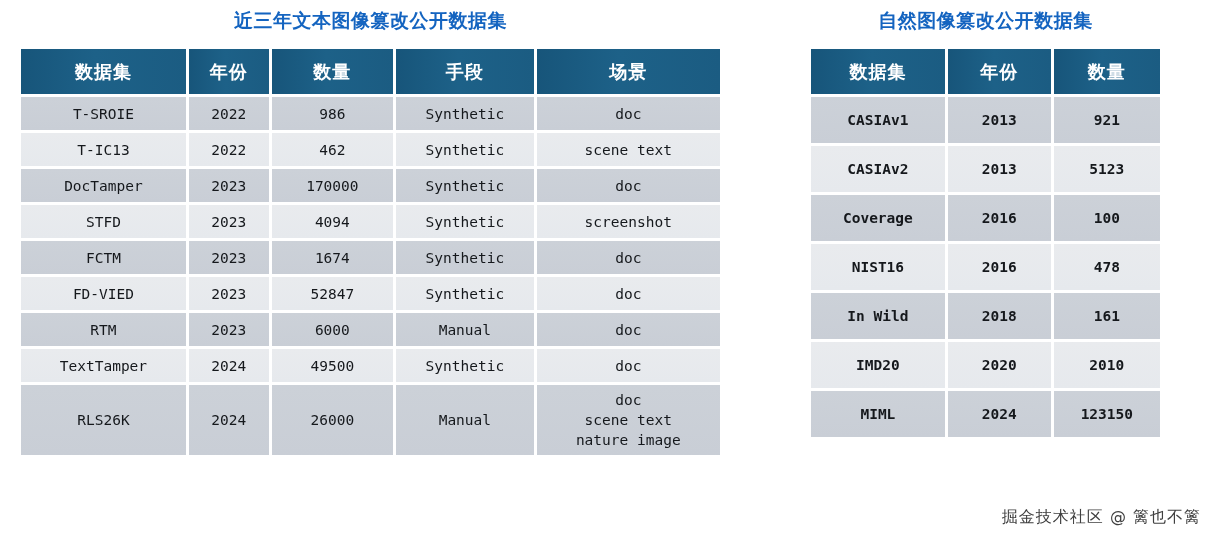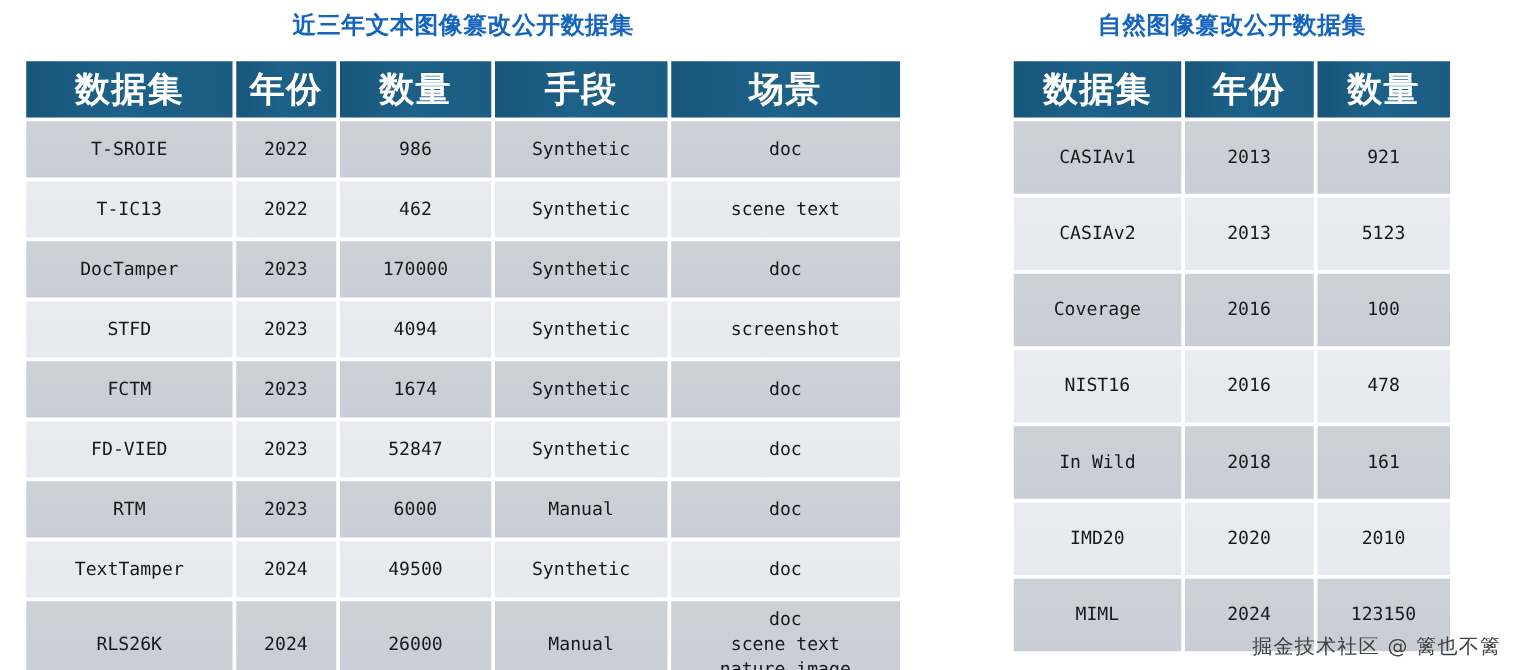--- a/index.html
+++ b/index.html
@@ -42,42 +42,42 @@
     table-layout: fixed;
   }
   #panel-left .tbl  { margin-top: 16px; }
   #panel-right .tbl { margin-top: 16px; }
 
   .tbl th {
     background: linear-gradient(to right, #17557a 0%, #1d6188 45%, #1b5c82 100%);
     color: #ffffff;
     font-family: "DejaVu Sans", sans-serif;
     font-weight: bold;
-    font-size: 28px;
+    font-size: 18px;
     letter-spacing: 1px;
     height: 45px;
     padding: 0;
     text-align: center;
     vertical-align: middle;
     border: 0;
   }
 
   .tbl td {
     font-family: "DejaVu Sans Mono", monospace;
     font-size: 14.5px;
     color: #15181c;
     text-align: center;
     vertical-align: middle;
     padding: 0;
     border: 0;
     line-height: 20px;
   }
 
-  #panel-left  .tbl td { height: 45px; }
-  #panel-right .tbl td { height: 58px; }
+  #panel-left  .tbl td { height: 33px; }
+  #panel-right .tbl td { height: 46px; font-weight: bold; }
 
   .tbl tbody tr.odd  td { background: linear-gradient(to bottom, #ccd1d8 0%, #c9ced6 100%); }
   .tbl tbody tr.even td { background: linear-gradient(to bottom, #e9ebee 0%, #e6e9ed 100%); }
 
   #panel-left .tbl tbody tr.tall td { height: 70px; }
 
   .multi-line { white-space: pre-line; }
 
   .watermark {
     position: absolute;

